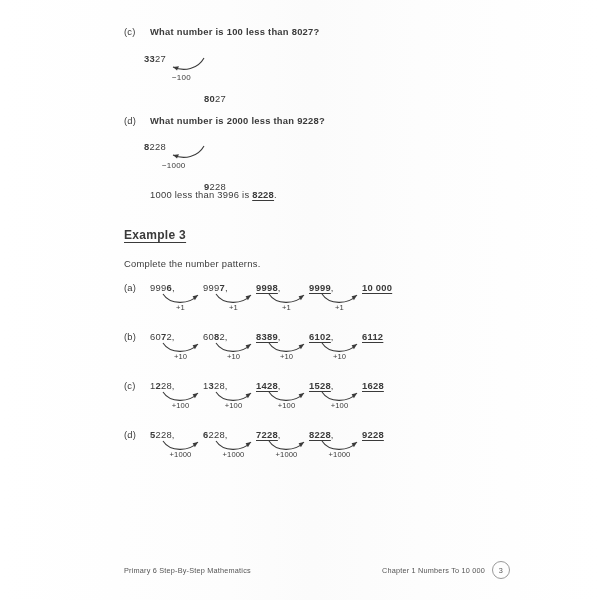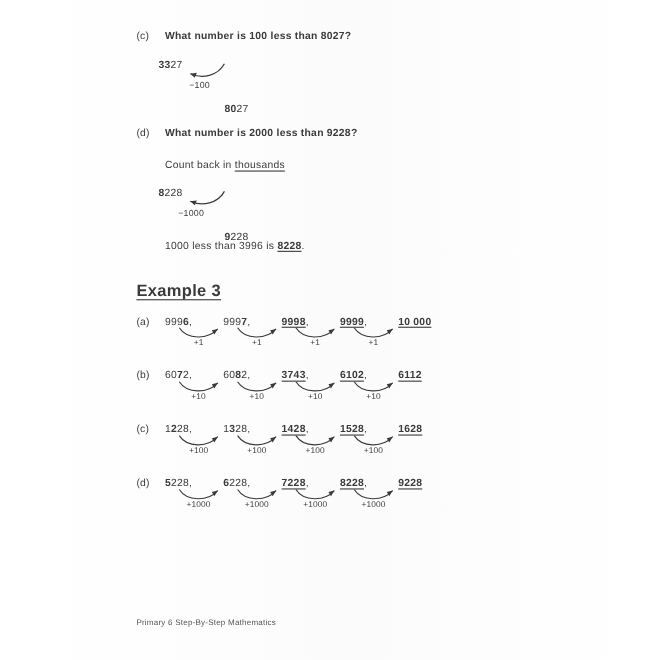--- a/index.html
+++ b/index.html
@@ -103,21 +103,21 @@
   .arcrow .lbl {
     position: absolute;
     top: 10px;
     font-size: 7.6px;
     letter-spacing: .1px;
     transform: translateX(-50%);
     white-space: nowrap;
   }
 
   .exhead {
-    font-size: 15px;
+    font-size: 12px;
     font-weight: bold;
     text-decoration: underline;
     text-underline-offset: 3px;
     letter-spacing: .3px;
   }
   .exintro {
     font-size: 9.4px;
     letter-spacing: .25px;
   }
 
@@ -178,24 +178,20 @@
       </svg>
       <div class="step" style="left:28px; top:20px;text-align:center;">−100</div>
     </div>
 
 
     <div class="qrow" style="margin-top:22px;">
       <div class="qlabel">(d)</div>
       <div class="qtext">What number is 2000 less than 9228?</div>
     </div>
 
-    <div class="subline" style="margin-top:17px;">
-      <span>Count back in</span>
-      <span class="u">thousands</span>
-    </div>
 
     <div class="jump" style="margin-top:14px;">
       <div class="n1">
         <span class="b">8</span><span>228</span>
       </div>
       <div class="n2" style="left:60px;">
         <span class="b">9</span><span>228</span>
       </div>
       <svg width="120" height="30" viewBox="0 0 120 30">
         <path d="M60 5 C 54 16, 40 19, 29 14" fill="none" stroke="#3a3a3a" stroke-width="1.1"></path>
@@ -203,20 +199,21 @@
       </svg>
       <div class="step" style="left:18px; top:20px;">−1000</div>
     </div>
 
     <div class="subline" style="margin-top:8px;">
       <span>1000 less than 3996 is</span>
       <span class="bu">8228</span><span>.</span>
     </div>
 
     <div class="exhead" style="margin-top:28px;">Example 3</div>
+    <div class="exintro" style="margin-top:16px;">Complete the number patterns.</div>
 
     <div id="pattern-rows" style="margin-top:13px;">
         <div class="pattern">
           <div class="nums">
             <div class="plabel">(a)</div>
             <div class="cell"><span>999</span><span class="b">6</span><span>,</span></div>
             <div class="cell"><span>999</span><span class="b">7</span><span>,</span></div>
             <div class="cell"><span class="bu">9998</span><span>,</span></div>
             <div class="cell"><span class="bu">9999</span><span>,</span></div>
             <div class="cell wide"><span class="bu">10 000</span></div>
@@ -236,21 +233,21 @@
             <div class="lbl" style="left: 83.5px;">+1</div>
             <div class="lbl" style="left: 136.5px;">+1</div>
             <div class="lbl" style="left: 189.5px;">+1</div>
           </div>
         </div>
         <div class="pattern" style="margin-top: 16px;">
           <div class="nums">
             <div class="plabel">(b)</div>
             <div class="cell"><span>60</span><span class="b">7</span><span>2,</span></div>
             <div class="cell"><span>60</span><span class="b">8</span><span>2,</span></div>
-            <div class="cell"><span class="bu">3743</span><span>,</span></div>
+            <div class="cell"><span class="bu">8389</span><span>,</span></div>
             <div class="cell"><span class="bu">6102</span><span>,</span></div>
             <div class="cell wide"><span class="bu">6112</span></div>
           </div>
           <div class="arcrow">
             <svg width="320" height="22" viewBox="0 0 320 22">
               <path d="M13 1 C 20 12, 39 12, 48 2" fill="none" stroke="#3a3a3a" stroke-width="1.05"></path>
               <path d="M48 2 L 42.6 3.3 L 44.9 7.2 Z" fill="#3a3a3a"></path>
               <path d="M66 1 C 73 12, 92 12, 101 2" fill="none" stroke="#3a3a3a" stroke-width="1.05"></path>
               <path d="M101 2 L 95.6 3.3 L 97.9 7.2 Z" fill="#3a3a3a"></path>
               <path d="M119 1 C 126 12, 145 12, 154 2" fill="none" stroke="#3a3a3a" stroke-width="1.05"></path>
@@ -315,14 +312,18 @@
             <div class="lbl" style="left: 136.5px;">+1000</div>
             <div class="lbl" style="left: 189.5px;">+1000</div>
           </div>
         </div>
       </div>
 
   </div>
 
   <div class="footer">
     <div>Primary 6 Step-By-Step Mathematics</div>
+    <div class="footer-right">
+      <div>Chapter 1 Numbers To 10 000</div>
+      <div class="pagenum">3</div>
+    </div>
   </div>
 </div>
 
 </body></html>

